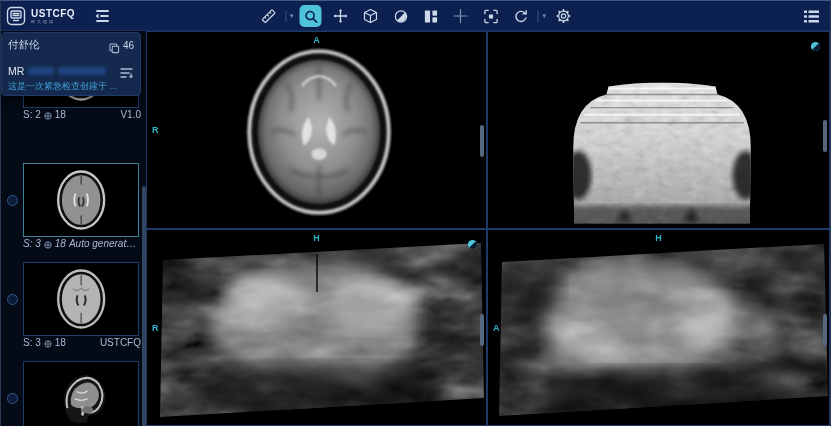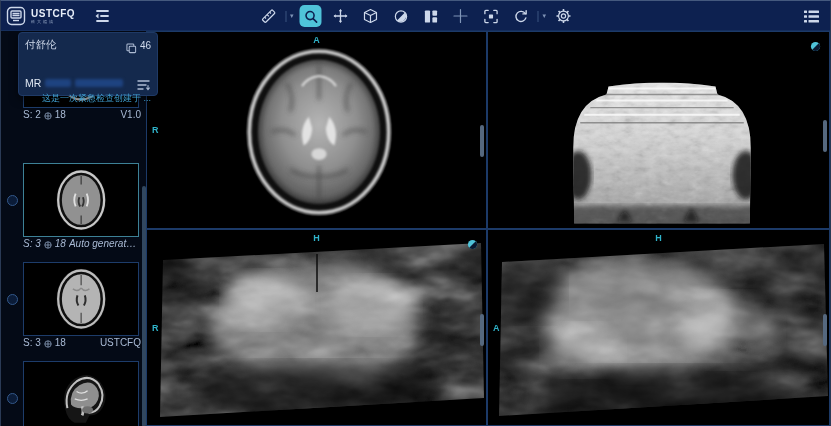--- a/index.html
+++ b/index.html
@@ -38,29 +38,29 @@
   .thumb svg { height:68px; }
   .series-label { position:absolute; left:22px; width:118px; height:13px; display:flex;
                   align-items:center; gap:3px; font-size:10px; color:#a9bad4; white-space:nowrap; }
   .series-tag { margin-left:auto; overflow:hidden; text-overflow:ellipsis; }
   .frames-icon { width:8px; height:8px; color:#8ea1bf; flex:0 0 auto; }
   .radio { position:absolute; left:6px; width:11px; height:11px; border-radius:50%;
            border:1.5px solid #33588a; background:#0b1c38; cursor:pointer; }
   .sidebar-scroll { position:absolute; right:0; width:4px; background:#31475f; border-radius:2px; }
 
   
-  .patient-card { position:absolute; left:17px; top:1px; width:140px; height:64px; background:#14294d;
+  .patient-card { position:absolute; left:0; top:1px; width:140px; height:64px; background:#14294d;
                   border:1px solid #1f3a66; border-radius:4px; box-shadow:0 3px 8px rgba(0,0,0,.55);
-                  z-index:25; padding:5px 6px;text-align:right; }
+                  z-index:25; padding:5px 6px; }
   .pc-row1 { display:flex; align-items:center; }
   .pc-name { font-size:10.5px; color:#cfd9ea; }
   .pc-right { margin-left:auto; display:flex; align-items:center; gap:3px; }
   .copy-icon { width:11px; height:11px; color:#aebcd4; cursor:pointer; }
   .pc-count { font-size:10px; color:#cfd9ea; }
-  .pc-row2 { display:flex; align-items:center; gap:4px; margin-top:25px; }
+  .pc-row2 { display:flex; align-items:center; gap:4px; margin-top:13px; }
   .pc-modality { font-size:10.5px; color:#dfe7f2; }
   .redact { height:8px; background:#1e4380; border-radius:2px; filter:blur(1.5px); }
   .sort-icon { margin-left:auto; width:14px; height:12px; color:#aebcd4; cursor:pointer; }
   .pc-note { margin-top:3px; font-size:9px; color:#3f9fd0; white-space:nowrap;
              overflow:hidden; }
 
   
   .main { position:absolute; left:145px; top:30px; right:0; bottom:0; background:#0a1524;
           display:grid; grid-template-rows:198px 1fr; grid-template-columns:341px 1fr; }
   .vp { position:relative; background:#000; border:1px solid #1c3a68; overflow:hidden; }

